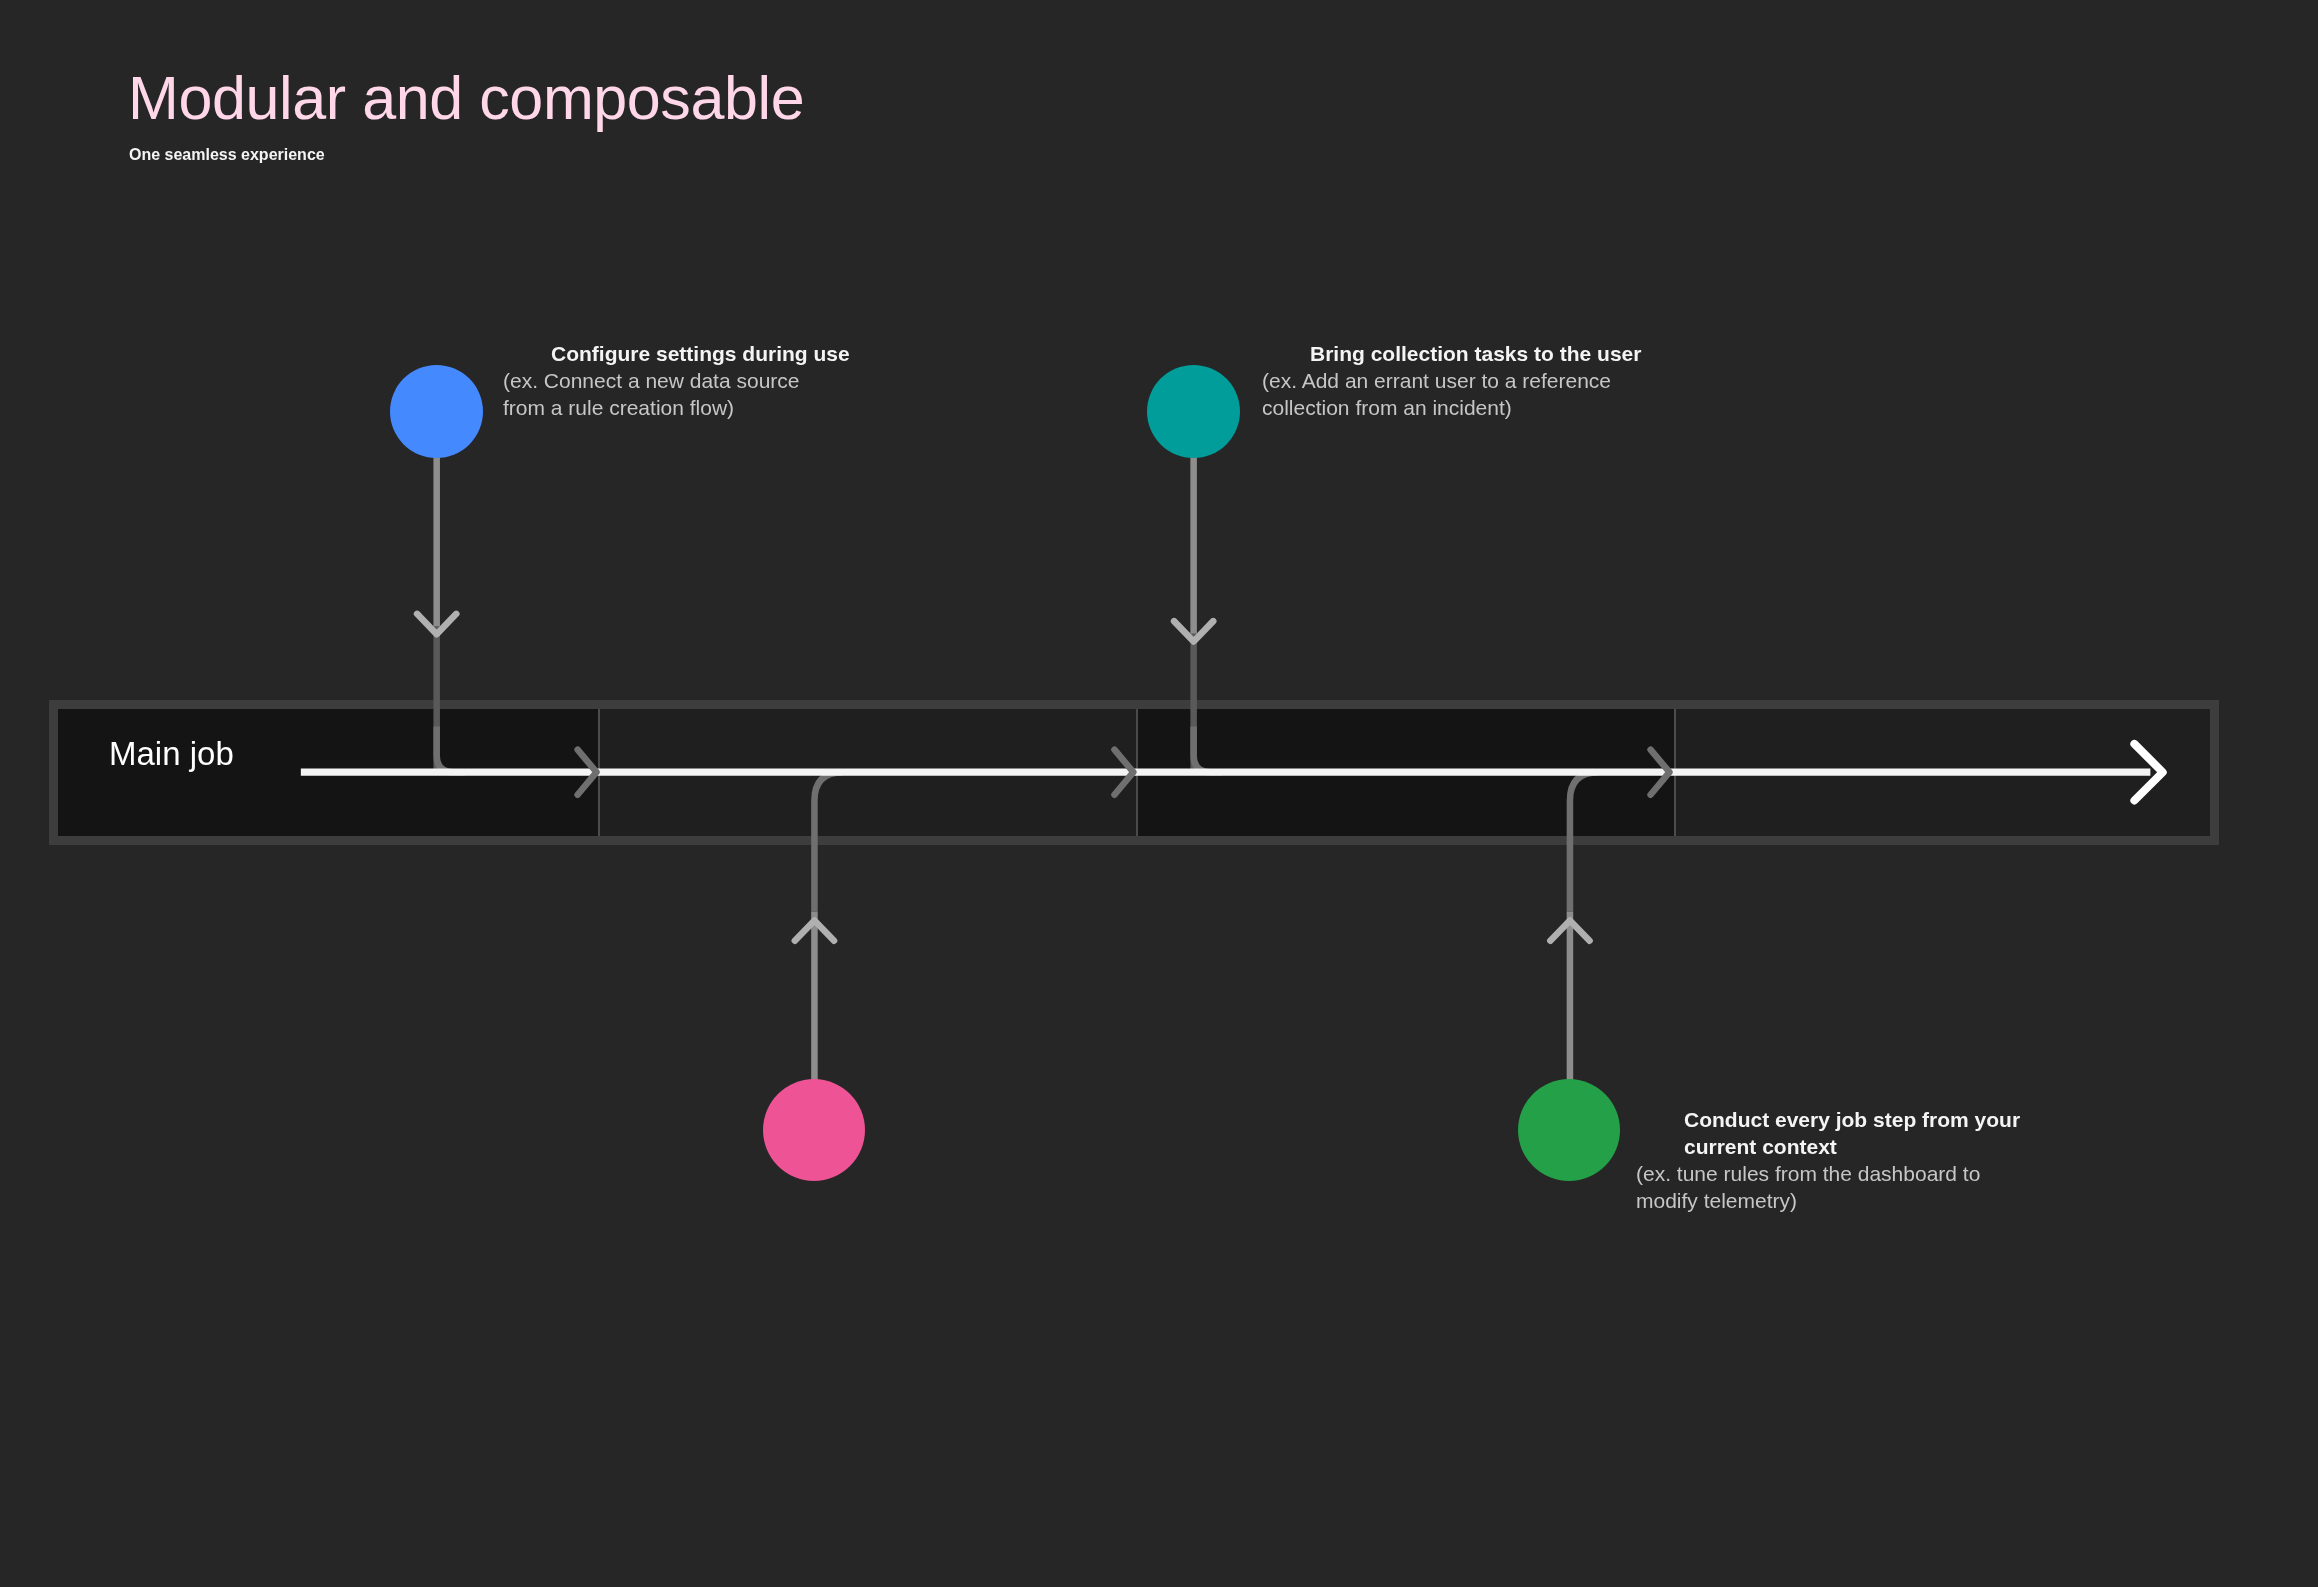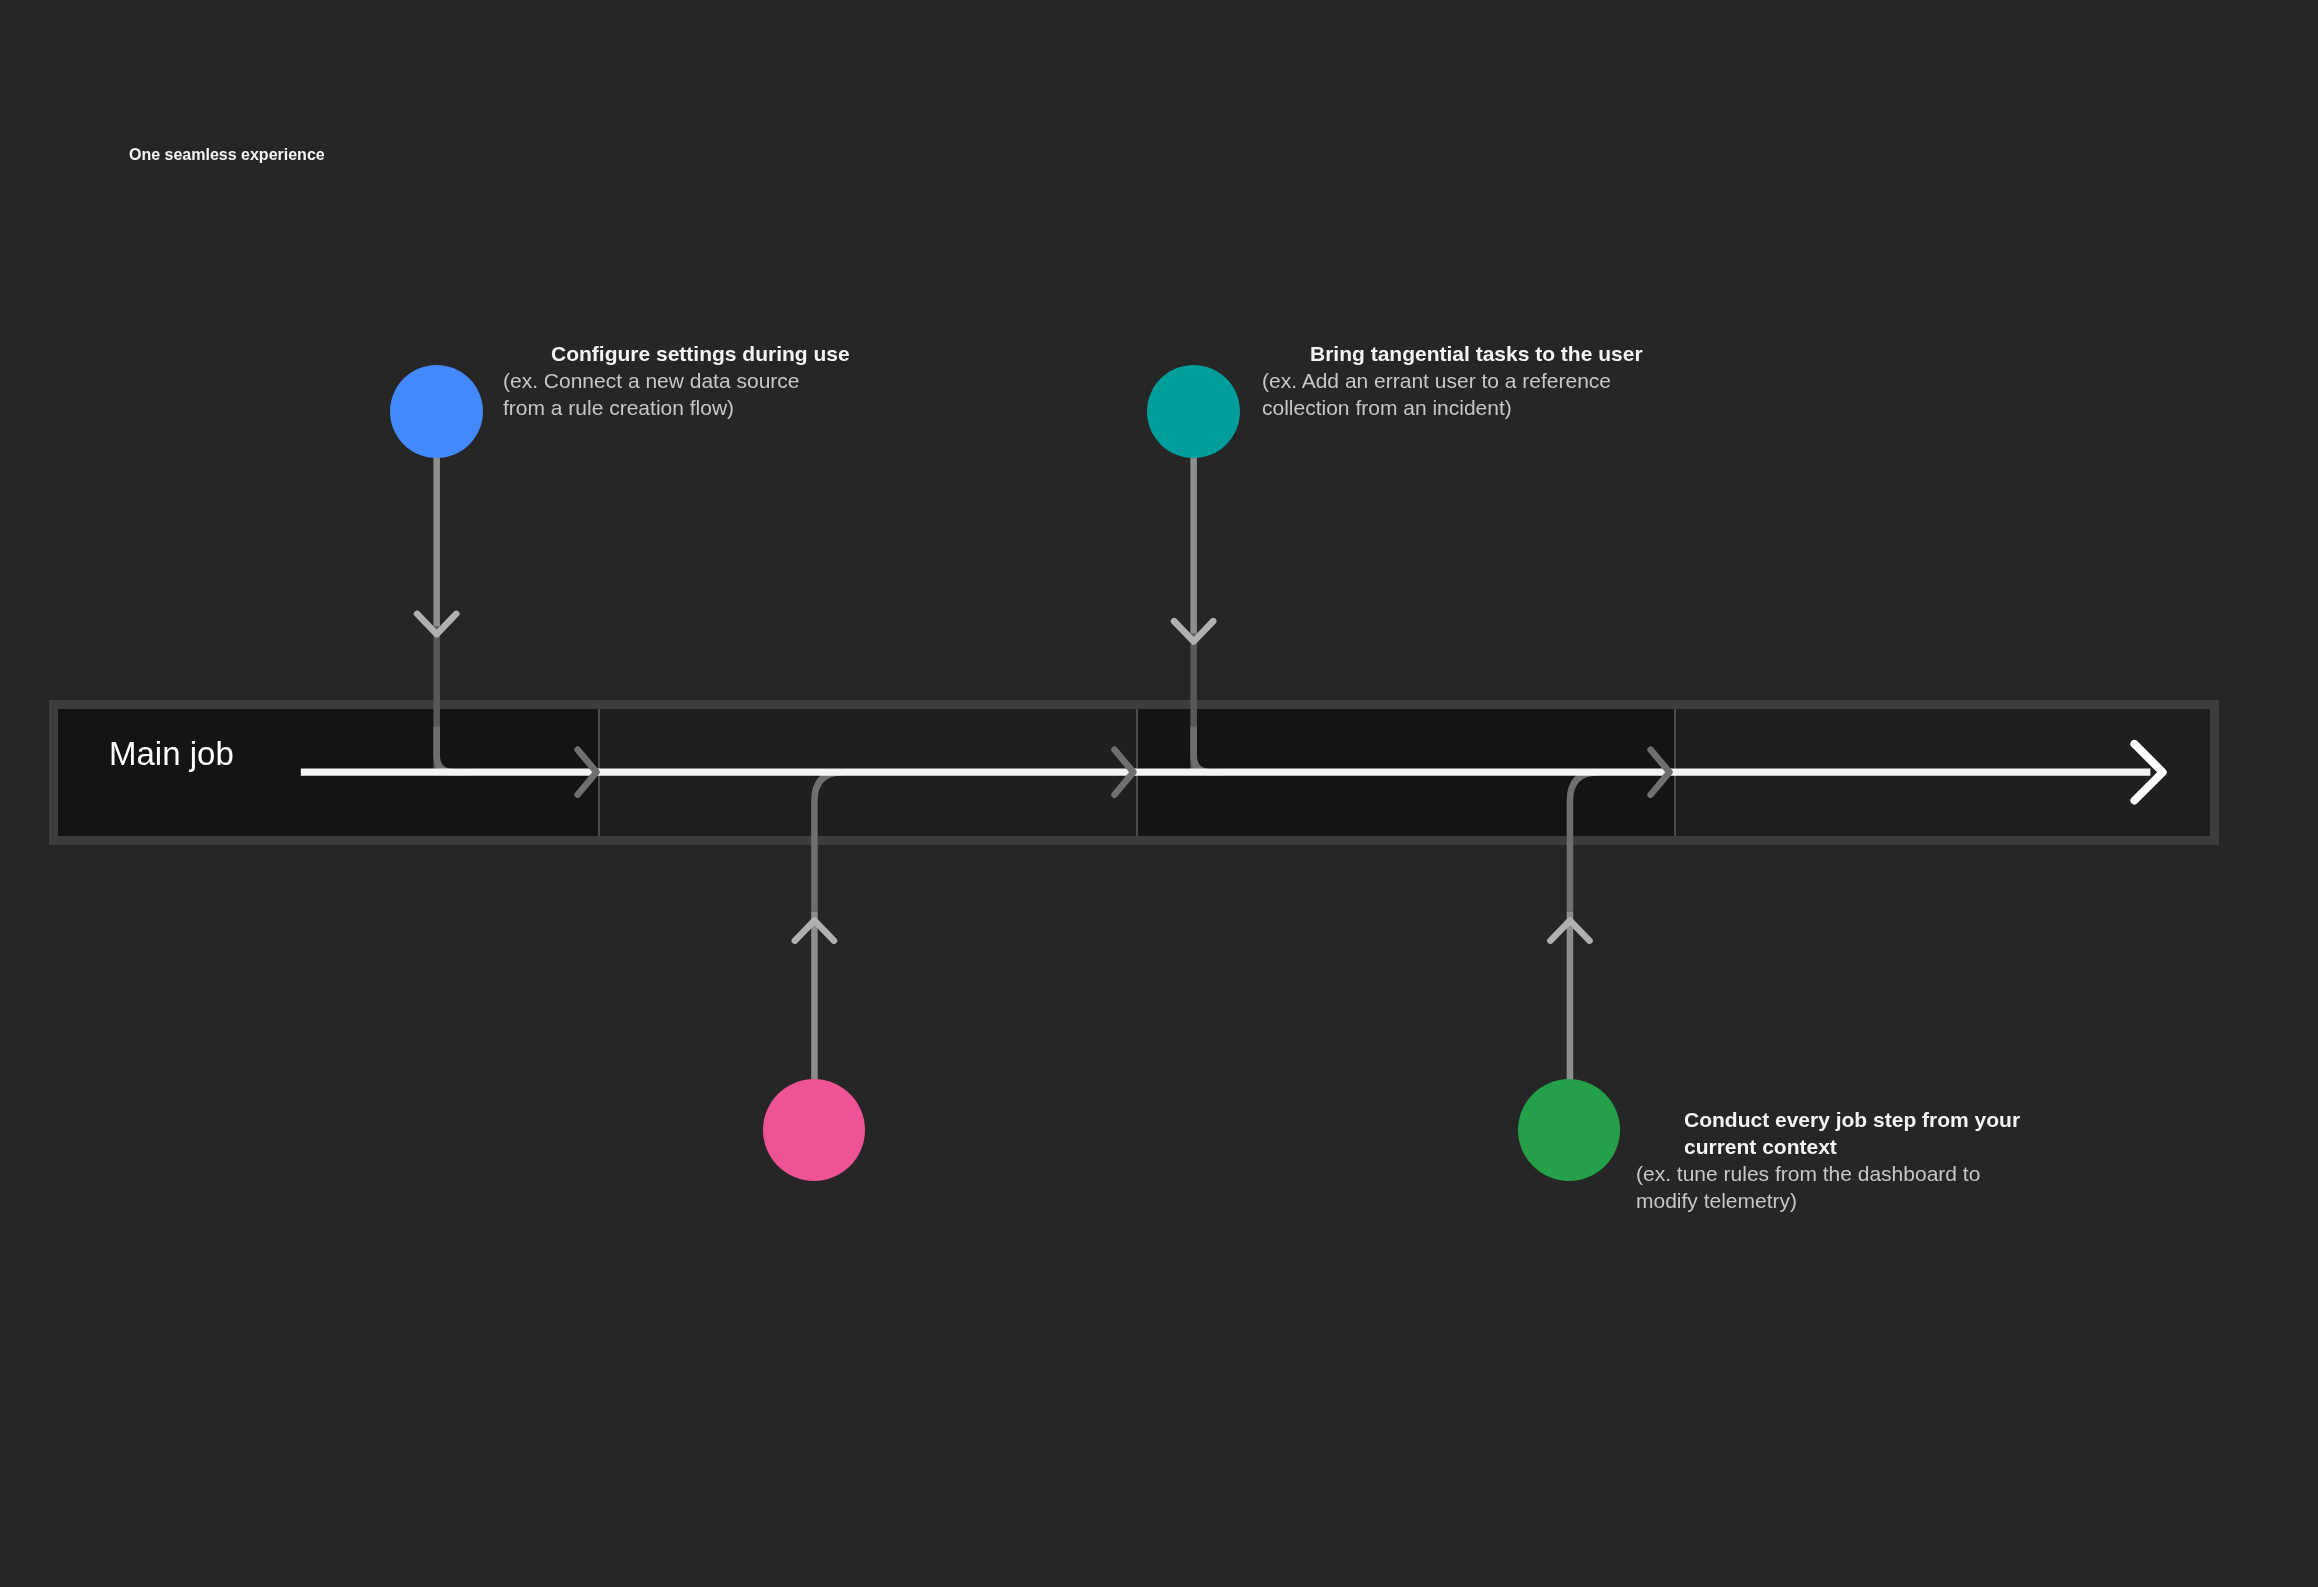--- a/index.html
+++ b/index.html
@@ -68,20 +68,21 @@
   .anno-example {
     font-size: 21px; font-weight: 400; color: #c6c6c6;
     line-height: 1.28; white-space: pre-line;
   }
 </style>
 </head>
 <body>
 
 <div id="stage">
 
+  <div class="page-title">Modular and composable</div>
   <div class="page-subtitle">One seamless experience</div>
 
   <div class="job-frame">
     <div class="job-segments">
       <div class="job-seg dark" style="width:25.1%"></div>
       <div class="job-seg light" style="width:25.0%"></div>
       <div class="job-seg dark" style="width:25.0%"></div>
       <div class="job-seg light" style="width:24.9%"></div>
     </div>
   </div>
@@ -137,21 +138,21 @@
 
   <div class="dot" style="left:390px; top:365px; width:93px; height:93px; background:#4589FF;"></div>
   <div class="anno" style="left:503px; top:341px; width:450px;">
     <div class="anno-title">Configure settings during use</div>
     <div class="anno-example">(ex. Connect a new data source
 from a rule creation flow)</div>
   </div>
 
   <div class="dot" style="left:1147px; top:365px; width:93px; height:93px; background:#009D9A;"></div>
   <div class="anno" style="left:1262px; top:341px; width:465px;">
-    <div class="anno-title">Bring tangential tasks to the user</div>
+    <div class="anno-title">Bring collection tasks to the user</div>
     <div class="anno-example">(ex. Add an errant user to a reference
 collection from an incident)</div>
   </div>
 
   <div class="dot" style="left:763px; top:1079px; width:102px; height:102px; background:#EE5396;"></div>
 
   <div class="dot" style="left:1518px; top:1079px; width:102px; height:102px; background:#24A148;"></div>
   <div class="anno" style="left:1636px; top:1107px; width:407px;">
     <div class="anno-title">Conduct every job step from your
 current context</div>

